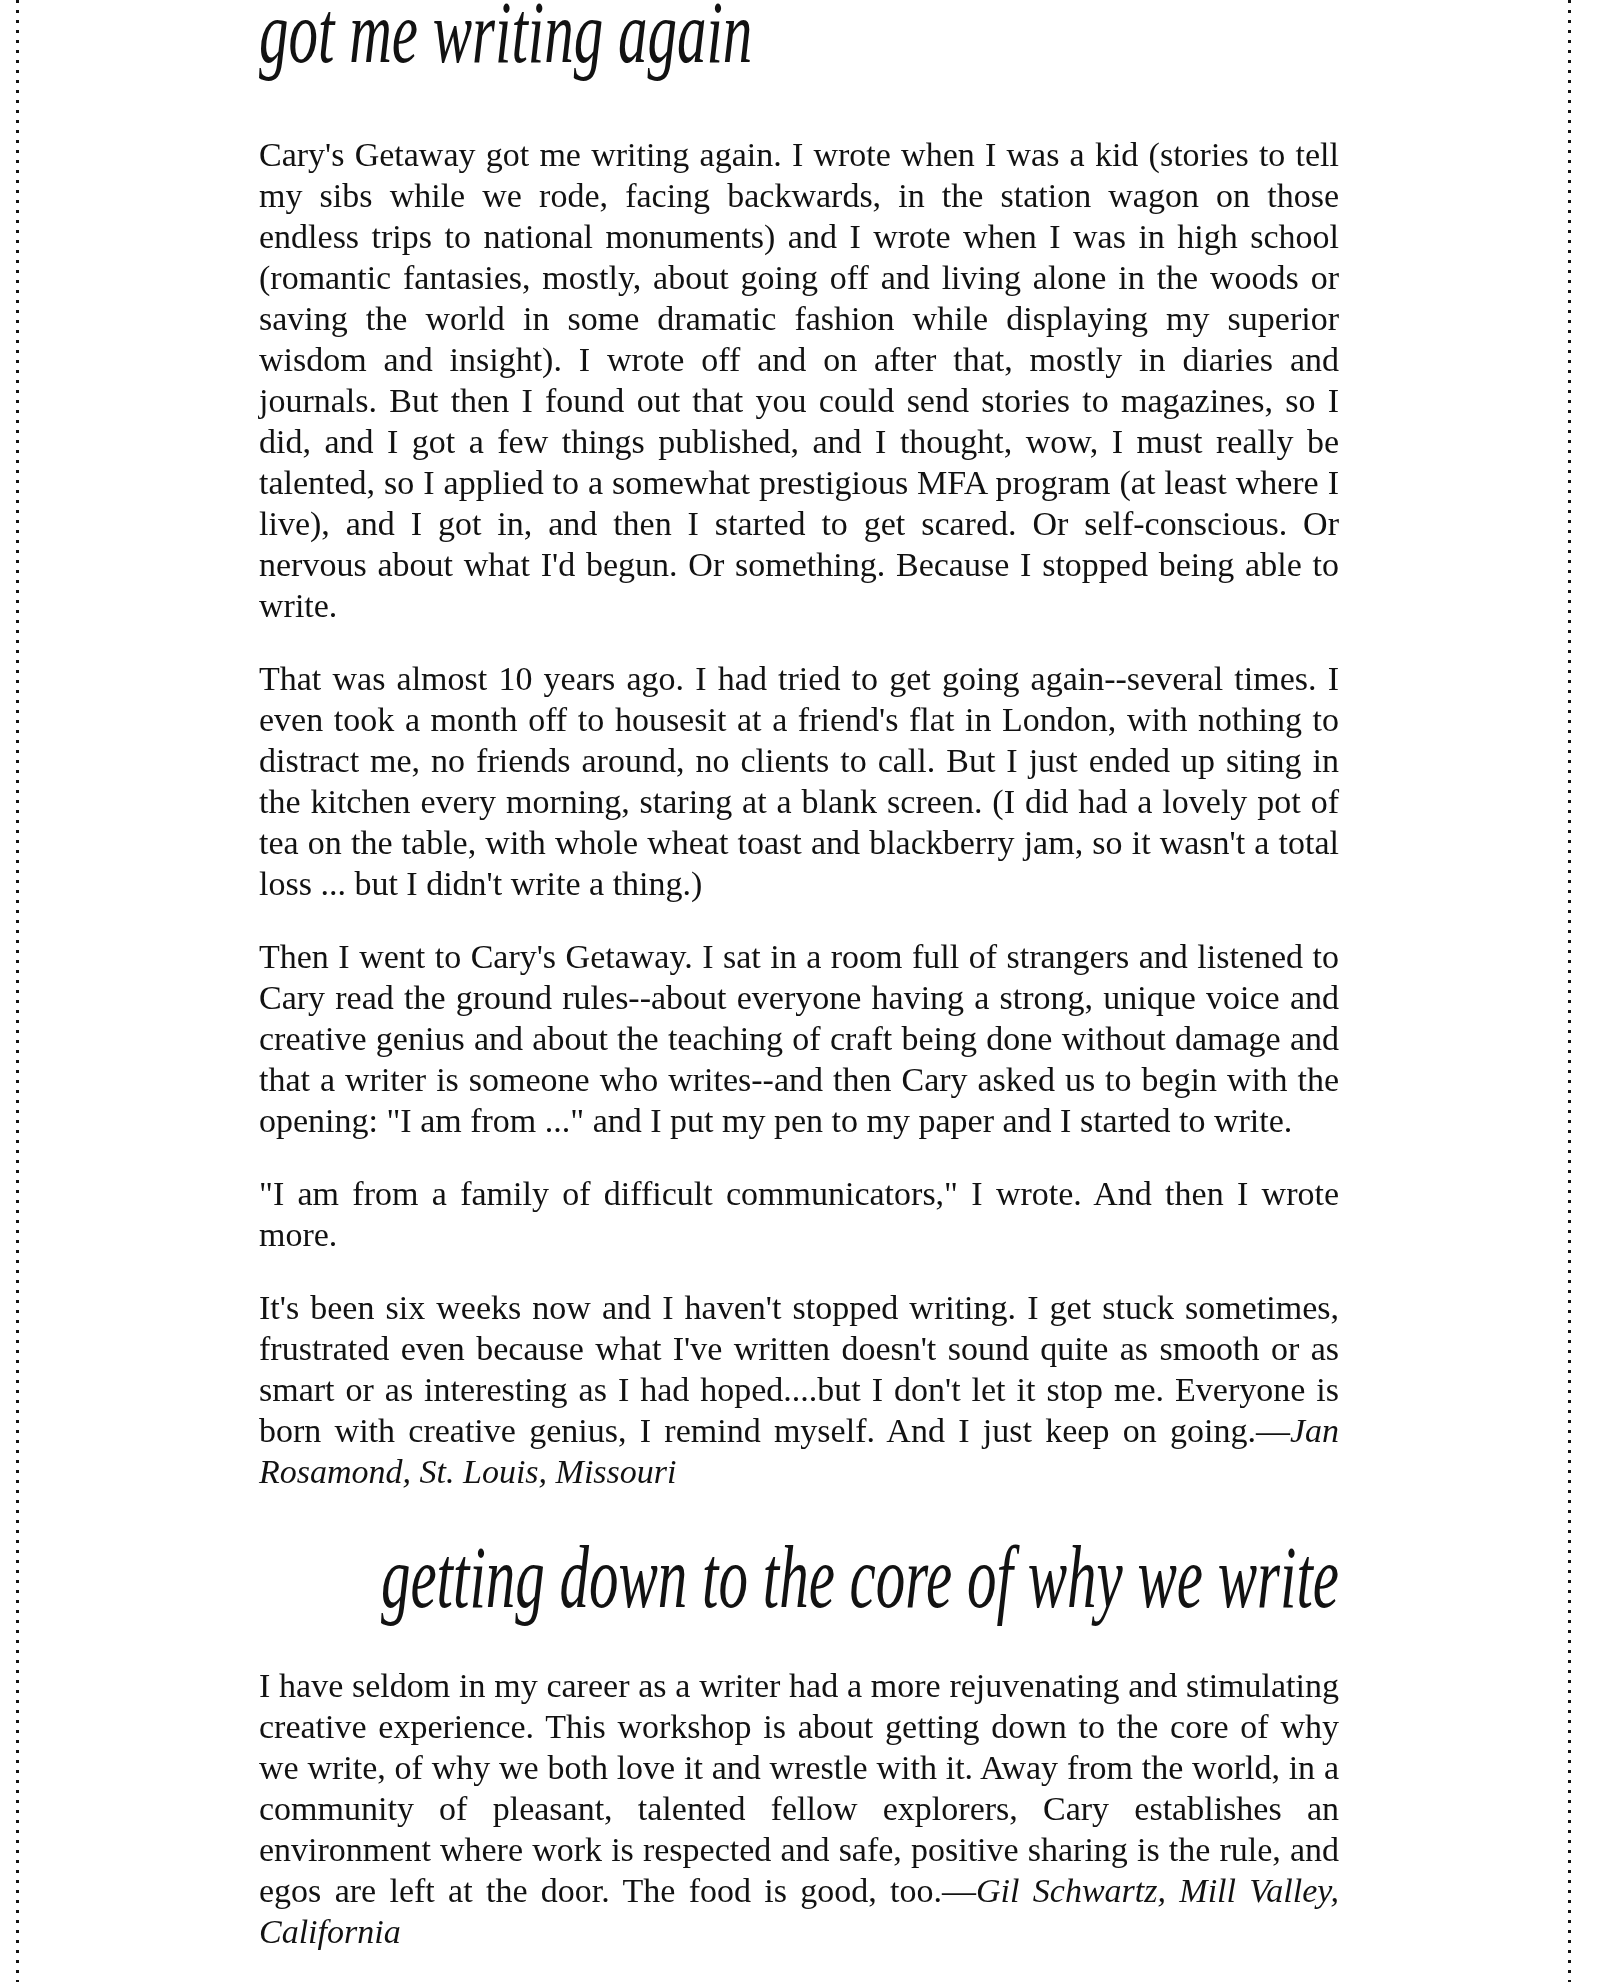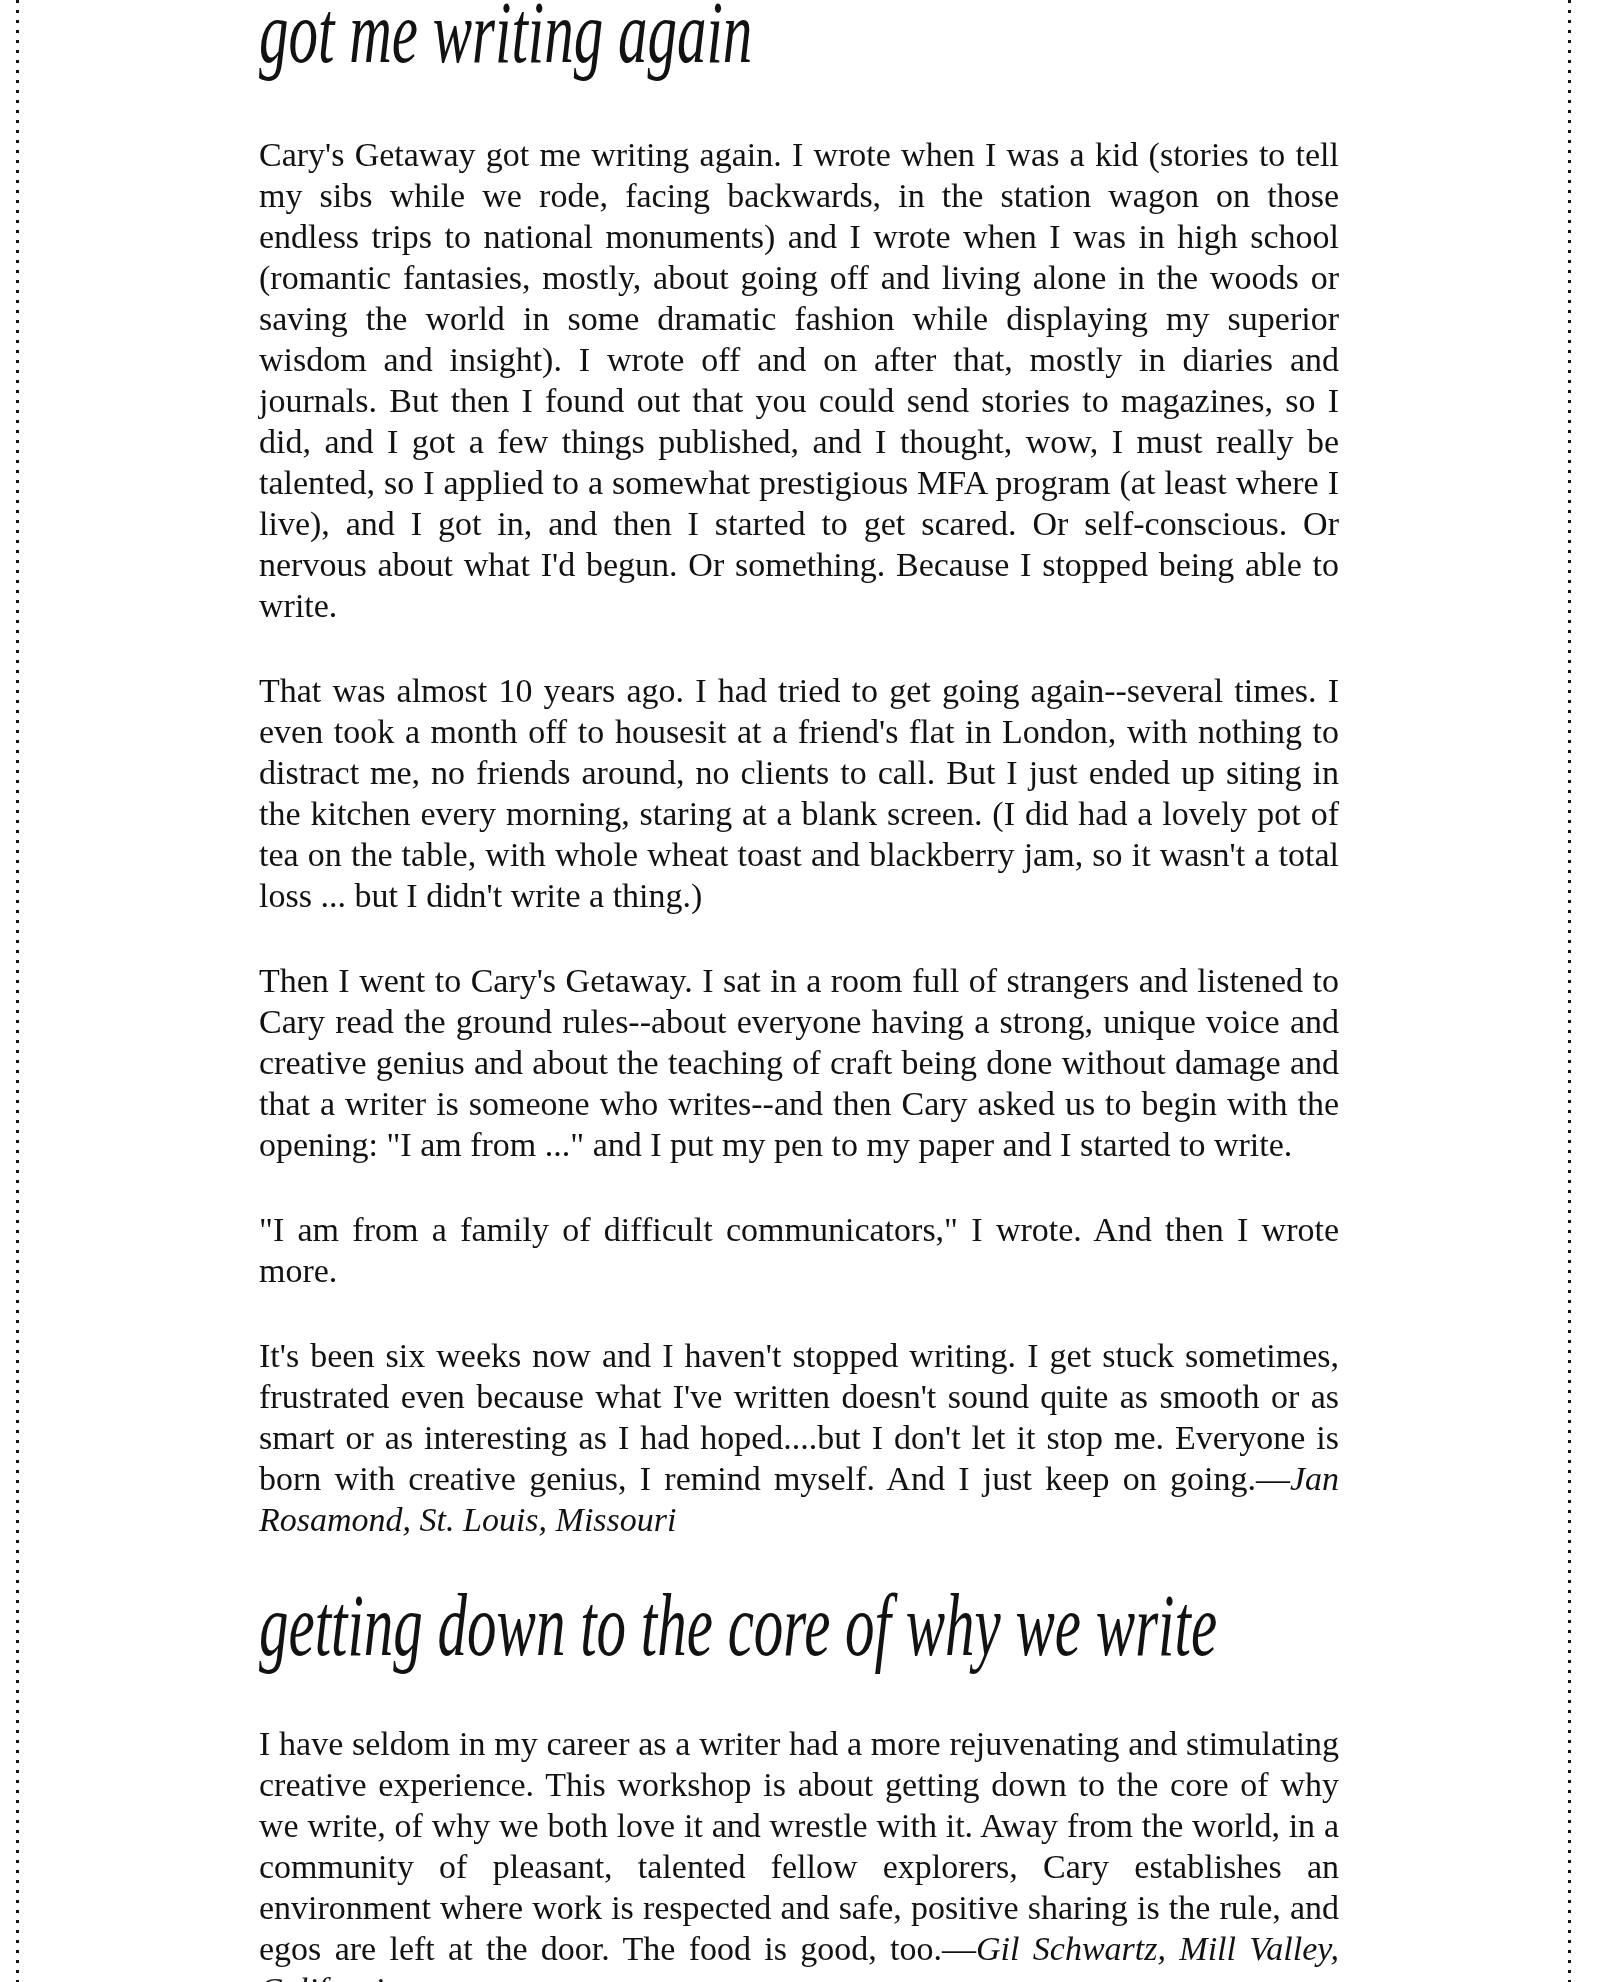--- a/index.html
+++ b/index.html
@@ -32,40 +32,40 @@
     width: 1080px;
     margin: 0 auto;
     color: #121212;
     font-family: "Liberation Serif", "DejaVu Serif", serif;
     font-size: 34px;
     line-height: 41px;
   }
 
   .content p {
     text-align: justify;
-    margin: 44px 0;
+    margin: 32px 0;
   }
   .content p em { font-style: italic; }
 
   .sec-heading {
     font-family: "Liberation Serif", "DejaVu Serif", serif;
     font-weight: normal;
     font-style: italic;
     font-size: 59px;
     line-height: 88px;
     white-space: nowrap;
     color: #121212;
   }
   .sec-heading .stretch {
     display: inline-block;
     transform: scaleY(1.5);          
     transform-origin: 0 64px;        
   }
   h1.sec-heading { margin: -2px 0 48px 0; }
-  h2.sec-heading { margin: 51px 0 34px 0; }
+  h2.sec-heading { margin: 51px 0 34px 12px; text-align: right; }
 </style>
 </head>
 <body>
 
 <div class="page">
   <div class="rule rule-left"></div>
   <div class="rule rule-right"></div>
   <main class="content">
       <h1 class="sec-heading"><span class="stretch">got me writing again</span></h1>
       <p><span>Cary's Getaway got me writing again. I wrote when I was a kid (stories to tell my sibs while we rode, facing backwards, in the station wagon on those endless trips to national monuments) and I wrote when I was in high school (romantic fantasies, mostly, about going off and living alone in the woods or saving the world in some dramatic fashion while displaying my superior wisdom and insight). I wrote off and on after that, mostly in diaries and journals. But then I found out that you could send stories to magazines, so I did, and I got a few things published, and I thought, wow, I must really be talented, so I applied to a somewhat prestigious MFA program (at least where I live), and I got in, and then I started to get scared. Or self-conscious. Or nervous about what I'd begun. Or something. Because I stopped being able to write.</span></p>

